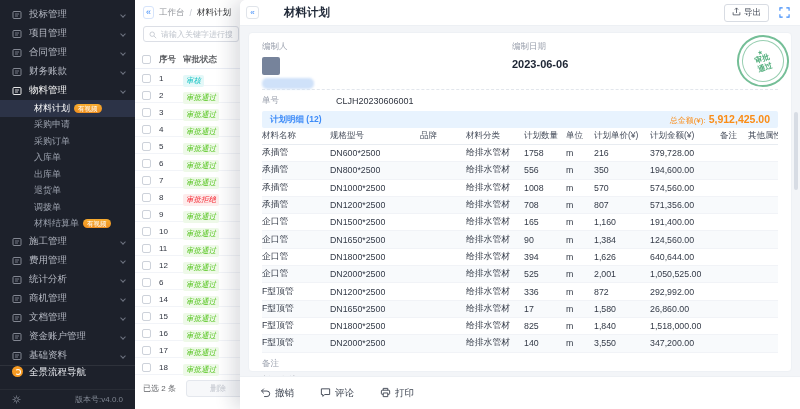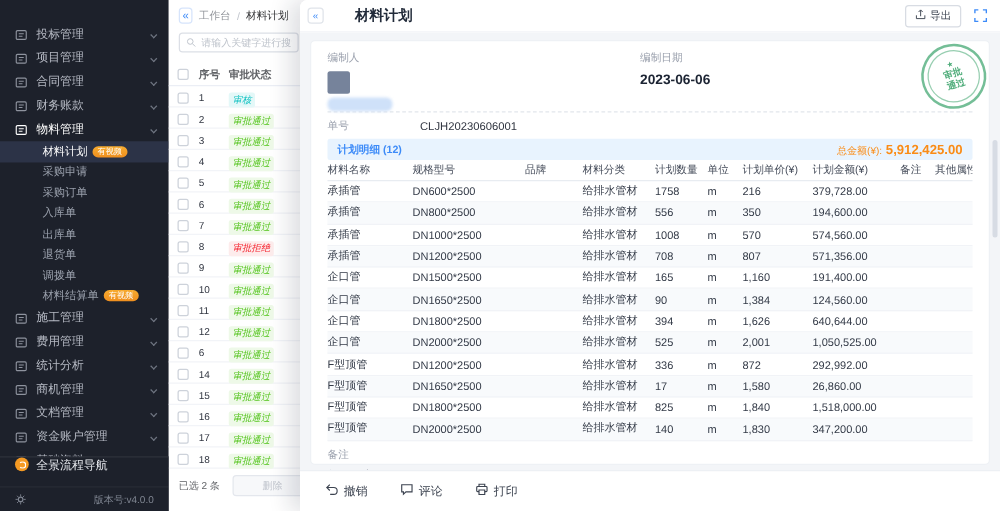--- a/index.html
+++ b/index.html
@@ -2,21 +2,21 @@
 <html><head>
 <meta charset="utf-8">
 <style>
   * { margin:0; padding:0; box-sizing:border-box; }
   html,body { background:#e8eaed; }
   .app { position:relative; width:800px; height:409px; overflow:hidden; background:#fff;
          font-family:"Liberation Sans", sans-serif; }
 
   
   .sidebar { position:absolute; left:0; top:0; width:135px; height:409px; background:#1d212b; overflow:hidden; }
-  #sidebar-menu { padding-top:18px; }
+  #sidebar-menu { padding-top:5px; }
   .side-item { display:flex; align-items:center; cursor:pointer; }
   .side-item.main { height:19px; padding:0 10px 0 12px; gap:7px; color:#b6bac4; font-size:9.5px; }
   .side-item.main.active { color:#ffffff; }
   .side-item.main.active .s-icon { color:#ffffff; }
   .side-item.sub { height:16.5px; padding:0 10px 0 34px; color:#9aa0ac; font-size:9px; }
   .side-item.sub.active { background:#2c3347; color:#ffffff; }
   .s-icon { display:flex; color:#8e939e; flex:0 0 auto; }
   .s-label { white-space:nowrap; overflow:hidden; }
   .s-badge { margin-left:4px; background:linear-gradient(180deg,#f7ab2f,#ef8f1f); color:#fff;
              font-size:6.5px; line-height:9px; padding:0 4px; border-radius:6px; white-space:nowrap; }
@@ -667,21 +667,21 @@
     <span></span>
     <span></span>
   </div>
             <div class="dgrid drow">
     <span>F型顶管</span>
     <span>DN2000*2500</span>
     <span></span>
     <span>给排水管材</span>
     <span>140</span>
     <span>m</span>
-    <span>1,830</span>
+    <span>3,550</span>
     <span>347,200.00</span>
     <span></span>
     <span></span>
   </div>
           </div>
 
         <div class="remark-sec">
           <div class="f-label">备注</div>
           <div class="remark-val">暂无备注</div>
         </div>

